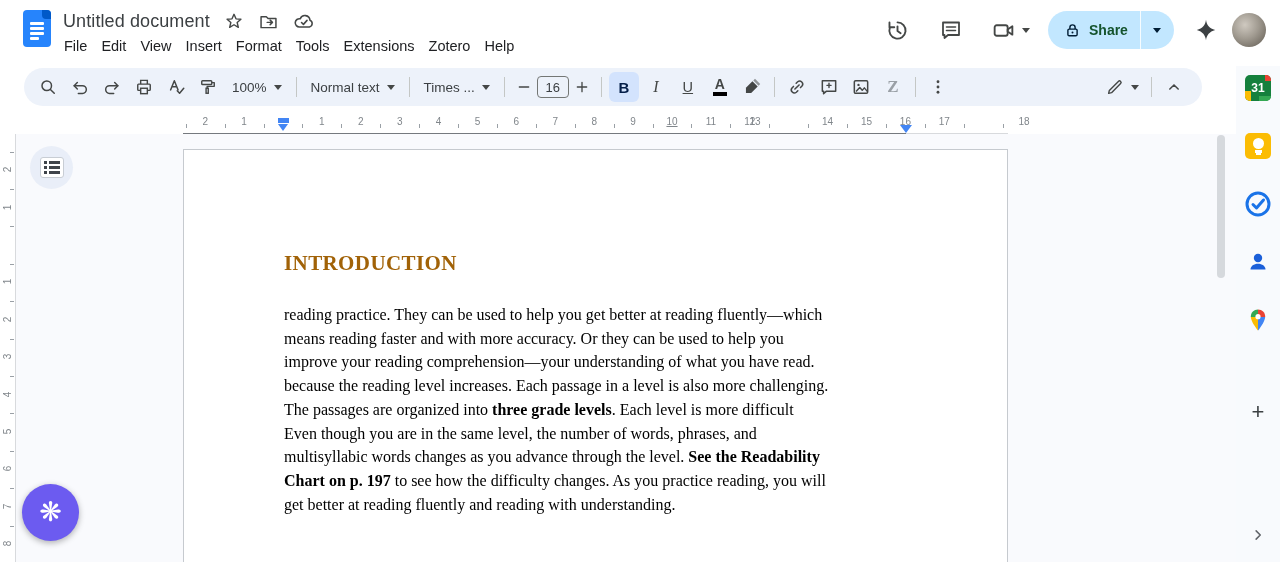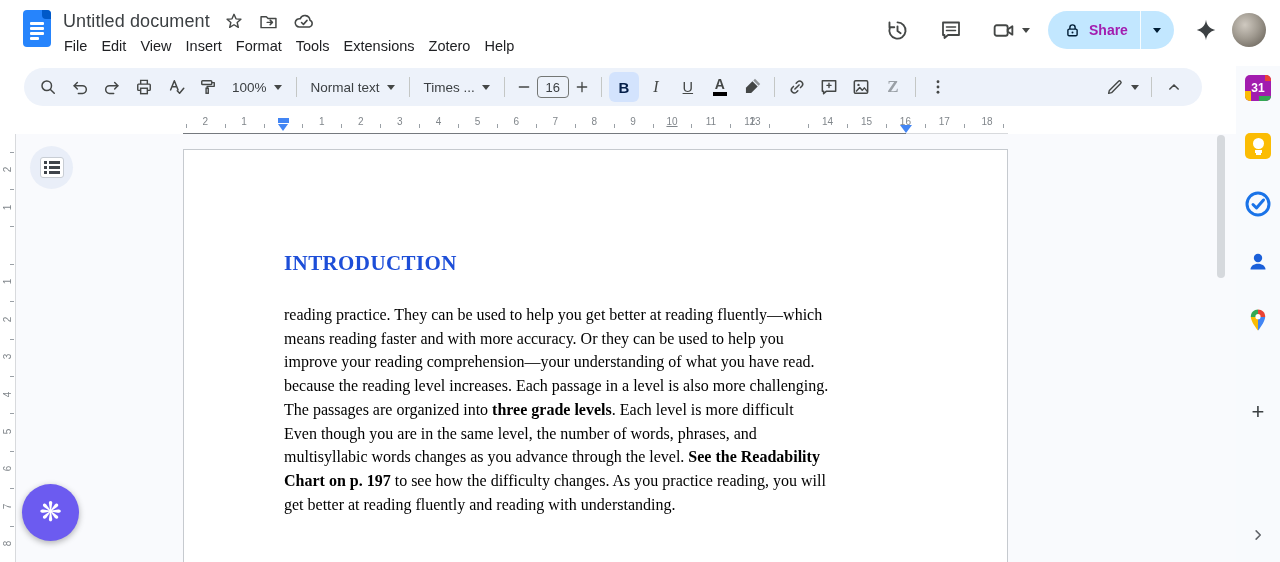--- a/index.html
+++ b/index.html
@@ -15,21 +15,21 @@
   #title-row { position:absolute; left:63px; top:10px; display:flex; align-items:center; gap:13px; }
   #doc-title { font-size:18px; color:#3c4043; letter-spacing:.1px; }
   .title-ic { width:22px; height:22px; display:flex; align-items:center; justify-content:center; }
   #menu-row { position:absolute; left:57px; top:36px; display:flex; }
   .menu-item { font-size:14.5px; color:#202124; padding:2px 7px; border-radius:4px; cursor:default; }
   #header-right { position:absolute; right:14px; top:10px; height:40px; display:flex; align-items:center; }
   .hdr-ic { width:28px; height:28px; display:flex; align-items:center; justify-content:center; }
   #share-btn { height:38px; width:126px; background:#c2e7ff; border-radius:19px;
     display:flex; align-items:center; overflow:hidden; }
   #share-main { display:flex; align-items:center; gap:8px; padding:0 12px 0 16px; height:100%; }
-  #share-label { font-size:14px; font-weight:600; color:#a21caf; }
+  #share-label { font-size:14px; font-weight:600; color:#14532d; }
   #share-sep { width:1px; height:38px; background:rgba(255,255,255,.85); }
   #share-caret { flex:1; display:flex; align-items:center; justify-content:center; height:100%; }
   .caret { width:0; height:0; border-left:4.5px solid transparent; border-right:4.5px solid transparent;
     border-top:5.5px solid #444746; }
   #avatar { width:34px; height:34px; border-radius:50%;
     background:radial-gradient(circle at 38% 35%, #cfc9c0 0%, #a09a90 45%, #5d574e 100%); }
   
   #toolbar { position:absolute; left:24px; top:68px; width:1178px; height:38px;
     background:#edf2fa; border-radius:19px; display:flex; align-items:center; padding-left:8px; }
   .tbtn { width:30px; height:30px; margin:0 1px; border-radius:6px; display:flex;
@@ -69,34 +69,34 @@
   #outline-btn { position:absolute; left:14px; top:12px; width:43px; height:43px; border-radius:50%;
     background:#e9eef8; display:flex; align-items:center; justify-content:center; }
   #outline-glyph { width:24px; height:21px; background:#fff; border:1px solid #c8cdd4; border-radius:3px;
     padding:3px 3px; display:flex; flex-direction:column; justify-content:space-between; }
   #outline-glyph .row { display:flex; align-items:center; gap:2px; }
   #outline-glyph .dot { width:3px; height:3px; background:#3f444a; }
   #outline-glyph .bar { width:11px; height:3px; background:#3f444a; }
   #page { position:absolute; left:167px; top:15px; width:825px; height:413px; background:#fff;
     border:1px solid #c6cacf; border-bottom:none; }
   #doc-heading { position:absolute; left:100px; top:101px; font-family:"Liberation Serif", serif;
-    font-weight:700; font-size:21px; letter-spacing:.4px; color:#1d4ed8; }
+    font-weight:700; font-size:21px; letter-spacing:.4px; color:#a16207; }
   #doc-subheading { position:absolute; left:100px; top:129px; font-family:"Liberation Serif", serif;
     font-weight:700; font-size:16.5px; color:#000; }
   #paragraph { position:absolute; left:100px; top:153px; width:640px; }
   .dline { font-family:"Liberation Serif", serif; font-size:16px; line-height:23.7px;
     white-space:nowrap; color:#000; }
   .dline .b { font-weight:700; }
   #scrollbar { position:absolute; left:1217px; top:135px; width:8px; height:143px;
     background:#d6d9dd; border-radius:4px; }
   
   #side-panel { position:absolute; right:0; top:66px; width:44px; height:496px; background:#f8fafd; }
   .panel-ic { position:absolute; left:9px; width:26px; height:26px; display:flex;
     align-items:center; justify-content:center; }
-  #ic-calendar { top:9px; background:#a21caf; border-radius:5px; position:absolute; overflow:hidden; }
+  #ic-calendar { top:9px; background:#15803d; border-radius:5px; position:absolute; overflow:hidden; }
   #ic-calendar span { color:#fff; font-size:12px; font-weight:700; position:relative; z-index:2; }
   #ic-calendar .y { position:absolute; left:0; bottom:0; width:6px; height:10px; background:#fbbc04; }
   #ic-calendar .g { position:absolute; right:0; bottom:0; width:12px; height:5px; background:#34a853; }
   #ic-calendar .r { position:absolute; right:0; top:0; width:6px; height:6px; background:#ea4335; }
   #ic-keep { top:67px; background:#fbbc04; border-radius:5px; position:absolute; }
   #ic-keep .bulb { width:11px; height:11px; background:#fff; border-radius:50%; position:absolute;
     left:7.5px; top:5px; }
   #ic-keep .base { width:7px; height:3px; background:#fff; position:absolute; left:9.5px; top:16.5px; }
   #ic-keep .base2 { width:5px; height:2px; background:#fff; position:absolute; left:10.5px; top:20px; }
   #ic-tasks { top:125px; position:absolute; }
@@ -343,21 +343,21 @@
     <span class="hr-num" style="left: 594.2px;">8</span>
     <span class="hr-num" style="left: 633.1px;">9</span>
     <span class="hr-num" style="left: 672px; text-decoration: underline;">10</span>
     <span class="hr-num" style="left: 710.9px;">11</span>
     <span class="hr-num" style="left: 749.8px;">12</span>
     <span class="hr-num" style="left: 755px;">13</span>
     <span class="hr-num" style="left: 827.6px;">14</span>
     <span class="hr-num" style="left: 866.5px;">15</span>
     <span class="hr-num" style="left: 905.4px;">16</span>
     <span class="hr-num" style="left: 944.3px;">17</span>
-    <span class="hr-num" style="left: 987px;">18</span>
+    <span class="hr-num" style="left: 1024px;">18</span>
     <span class="hr-tick" style="left: 185.75px;"></span>
     <span class="hr-tick" style="left: 224.65px;"></span>
     <span class="hr-tick" style="left: 263.55px;"></span>
     <span class="hr-tick" style="left: 302.45px;"></span>
     <span class="hr-tick" style="left: 341.35px;"></span>
     <span class="hr-tick" style="left: 380.25px;"></span>
     <span class="hr-tick" style="left: 419.15px;"></span>
     <span class="hr-tick" style="left: 458.05px;"></span>
     <span class="hr-tick" style="left: 496.95px;"></span>
     <span class="hr-tick" style="left: 535.85px;"></span>

